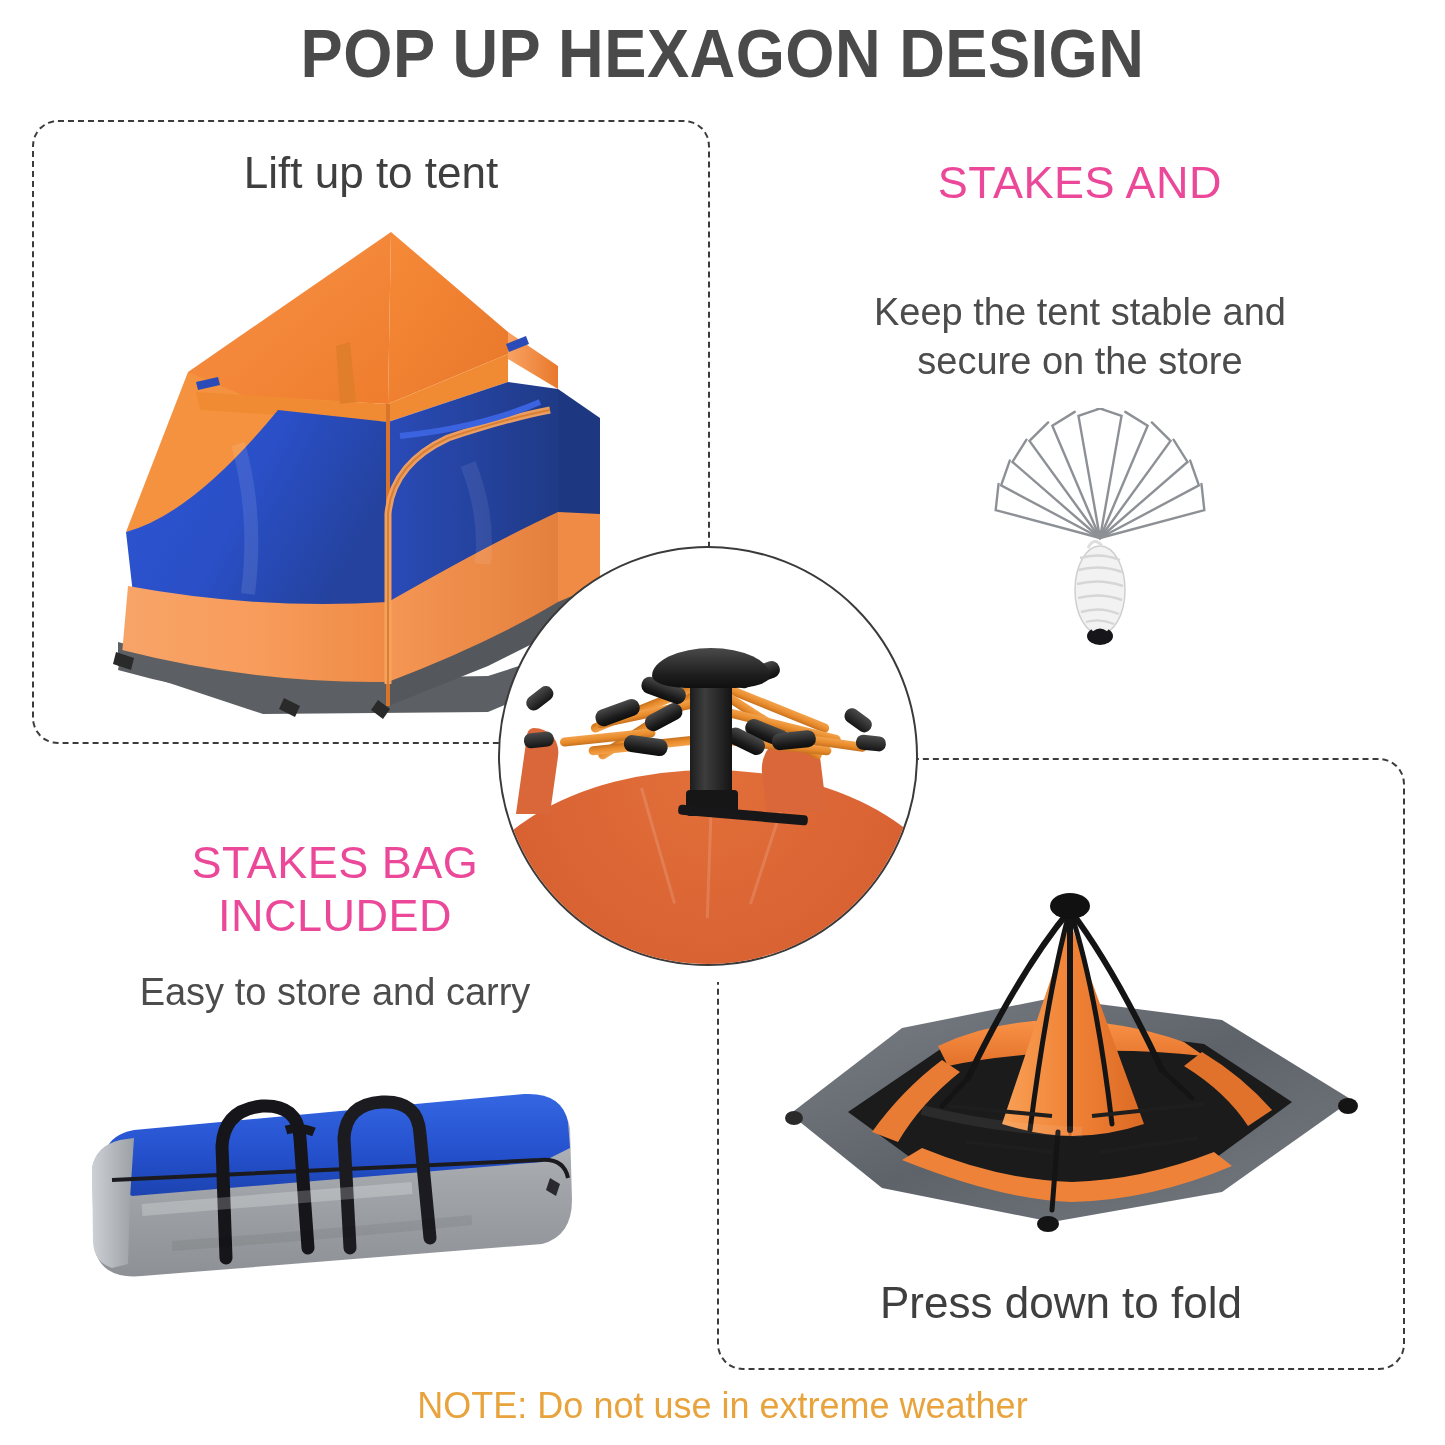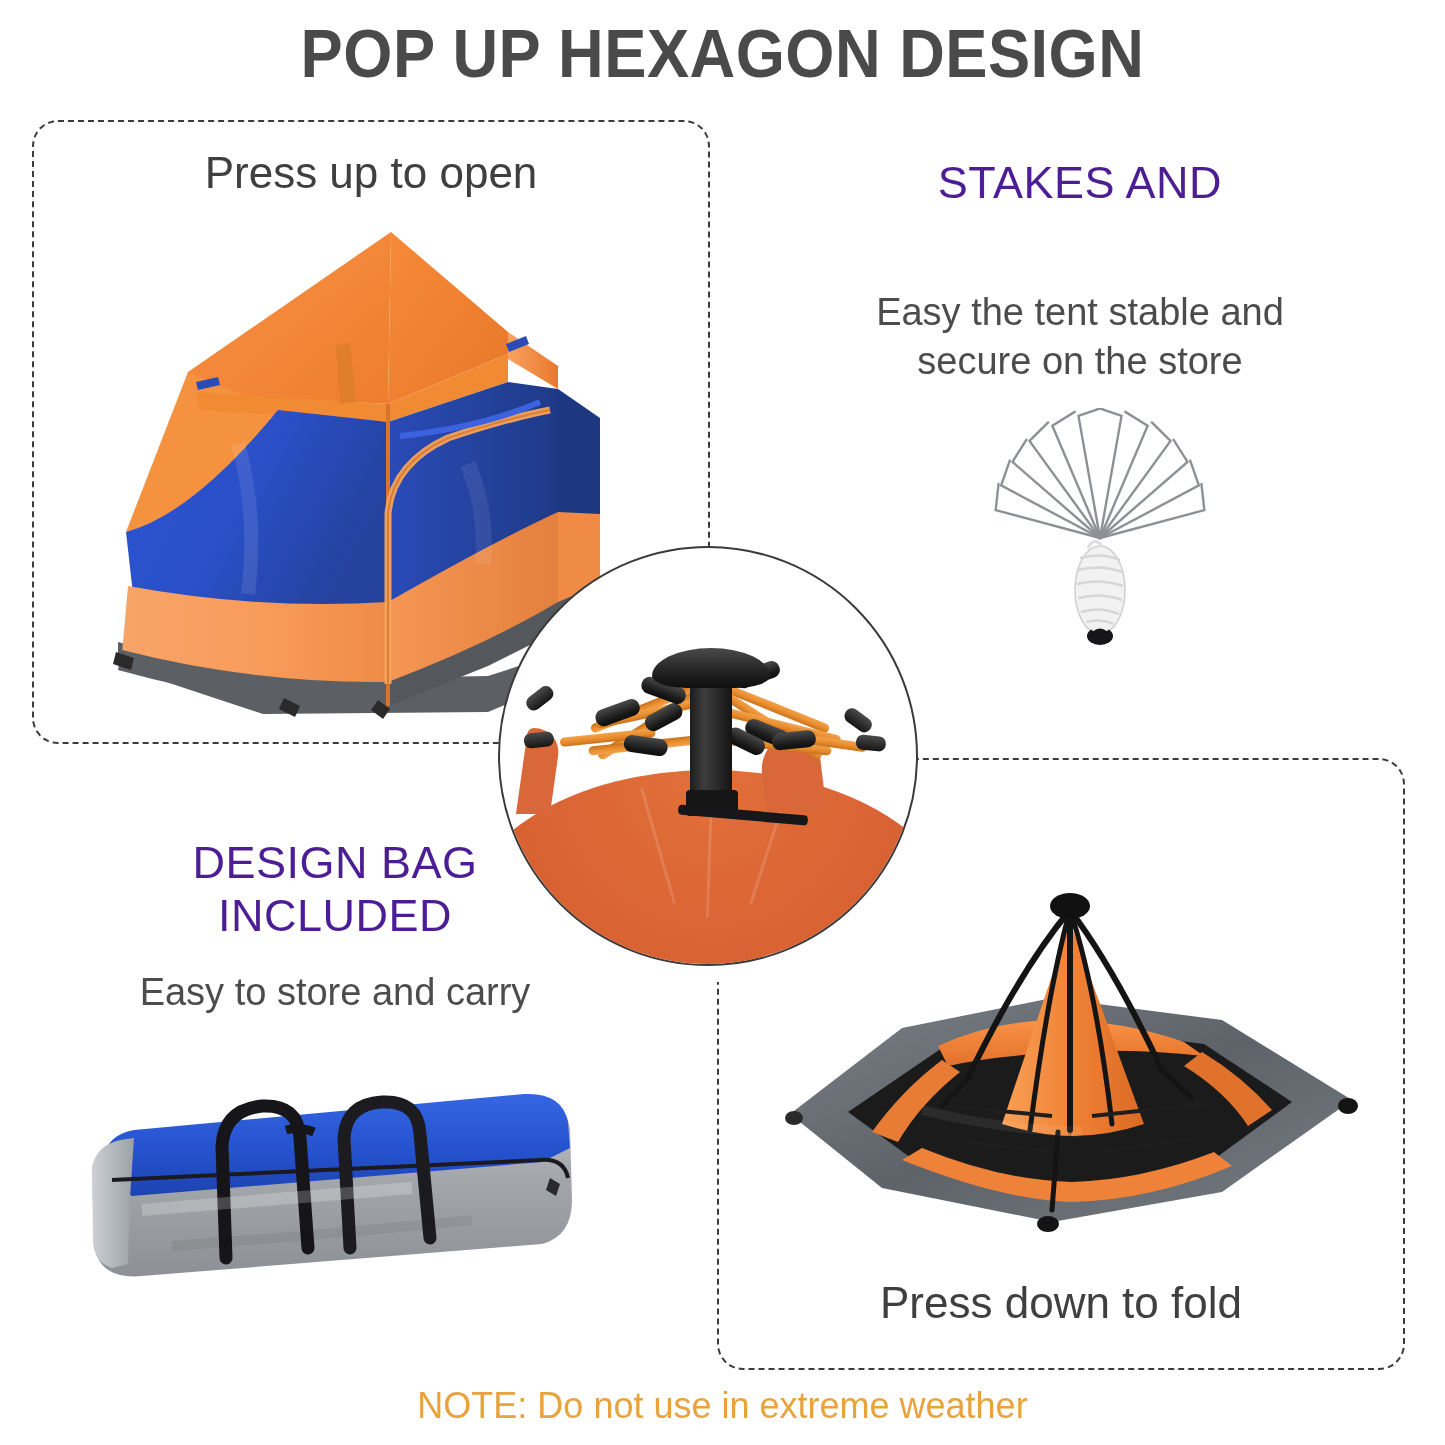--- a/index.html
+++ b/index.html
@@ -40,21 +40,21 @@
 
   
   .caption {
     position: absolute; text-align: center;
     color: #3f3f3f; white-space: nowrap;
   }
   .cap-lift     { left: 32px;  top: 148px; width: 678px; font-size: 44px; }
   .cap-press    { left: 717px; top: 1278px; width: 688px; font-size: 44px; }
 
   .headline {
-    position: absolute; text-align: center; color: #4c1d95;
+    position: absolute; text-align: center; color: #ec4899;
     font-size: 45px; line-height: 1.18; letter-spacing: 0.5px;
   }
   .sub {
     position: absolute; text-align: center; color: #4c4c4c;
     font-size: 38px; line-height: 1.3;
   }
   #stakes-head { left: 760px; top: 156px; width: 640px; }
   #stakes-sub  { left: 760px; top: 288px; width: 640px; }
   #bag-head    { left: 40px;  top: 836px; width: 590px; }
   #bag-sub     { left: 40px;  top: 968px; width: 590px; }
@@ -218,27 +218,27 @@
     <path d="M418 130 l20 -8 l3 8 l-20 8 z" fill="#2a4bb8"></path>
 
     <path d="M28 438 l18 6 l-3 12 l-18 -6 z" fill="#2a2a2a"></path>
     <path d="M196 484 l16 8 l-5 11 l-16 -8 z" fill="#2a2a2a"></path>
     <path d="M290 486 l12 9 l-7 10 l-12 -9 z" fill="#2a2a2a"></path>
 
     <path d="M150 230 Q170 300 160 380" stroke="rgba(255,255,255,0.10)" stroke-width="14" fill="none"></path>
     <path d="M380 250 Q400 300 395 350" stroke="rgba(255,255,255,0.08)" stroke-width="16" fill="none"></path>
   </svg>
 
-  <div class="caption cap-lift">Press up to open</div>
+  <div class="caption cap-lift">Lift up to tent</div>
 
   <div class="headline" id="stakes-head">
     <div>STAKES AND</div>
   </div>
   <div class="sub" id="stakes-sub">
-    <div>Easy the tent stable and</div>
+    <div>Keep the tent stable and</div>
     <div>secure on the store</div>
   </div>
 
   <svg id="stakes" viewBox="0 0 300 250">
     <g stroke="#8d9196" stroke-width="2.4" fill="none" stroke-linecap="round">
       <g transform="rotate(-75 150 130)">
           <path d="M150 130 L150 22 L176 18"></path>
         </g>
       <g transform="rotate(-62 150 130)">
           <path d="M150 130 L150 18 L176 14"></path>
@@ -283,21 +283,21 @@
       <path d="M128 190 Q150 184 172 192" stroke="#d6d6d6" stroke-width="2.4" fill="none"></path>
       <path d="M131 204 Q150 198 169 206" stroke="#d6d6d6" stroke-width="2.4" fill="none"></path>
       <path d="M136 214 Q150 210 164 216" stroke="#d6d6d6" stroke-width="2.2" fill="none"></path>
       <path d="M138 140 Q144 128 152 138" stroke="#dedede" stroke-width="3" fill="none"></path>
       <ellipse cx="150" cy="228" rx="13" ry="9" fill="#15151a"></ellipse>
       <path d="M142 222 q8 -6 16 0" stroke="#f0f0f0" stroke-width="3" fill="none"></path>
     </g>
   </svg>
 
   <div class="headline" id="bag-head">
-    <div>DESIGN BAG</div>
+    <div>STAKES BAG</div>
     <div>INCLUDED</div>
   </div>
   <div class="sub" id="bag-sub">Easy to store and carry</div>
 
   <svg id="bag" viewBox="0 0 530 250">
     <defs>
       <linearGradient id="bagGray" x1="0" y1="0" x2="0" y2="1">
         <stop offset="0" stop-color="#bfc3c7"></stop>
           <stop offset="0.45" stop-color="#a3a7ab"></stop>
           <stop offset="1" stop-color="#8d9195"></stop>

